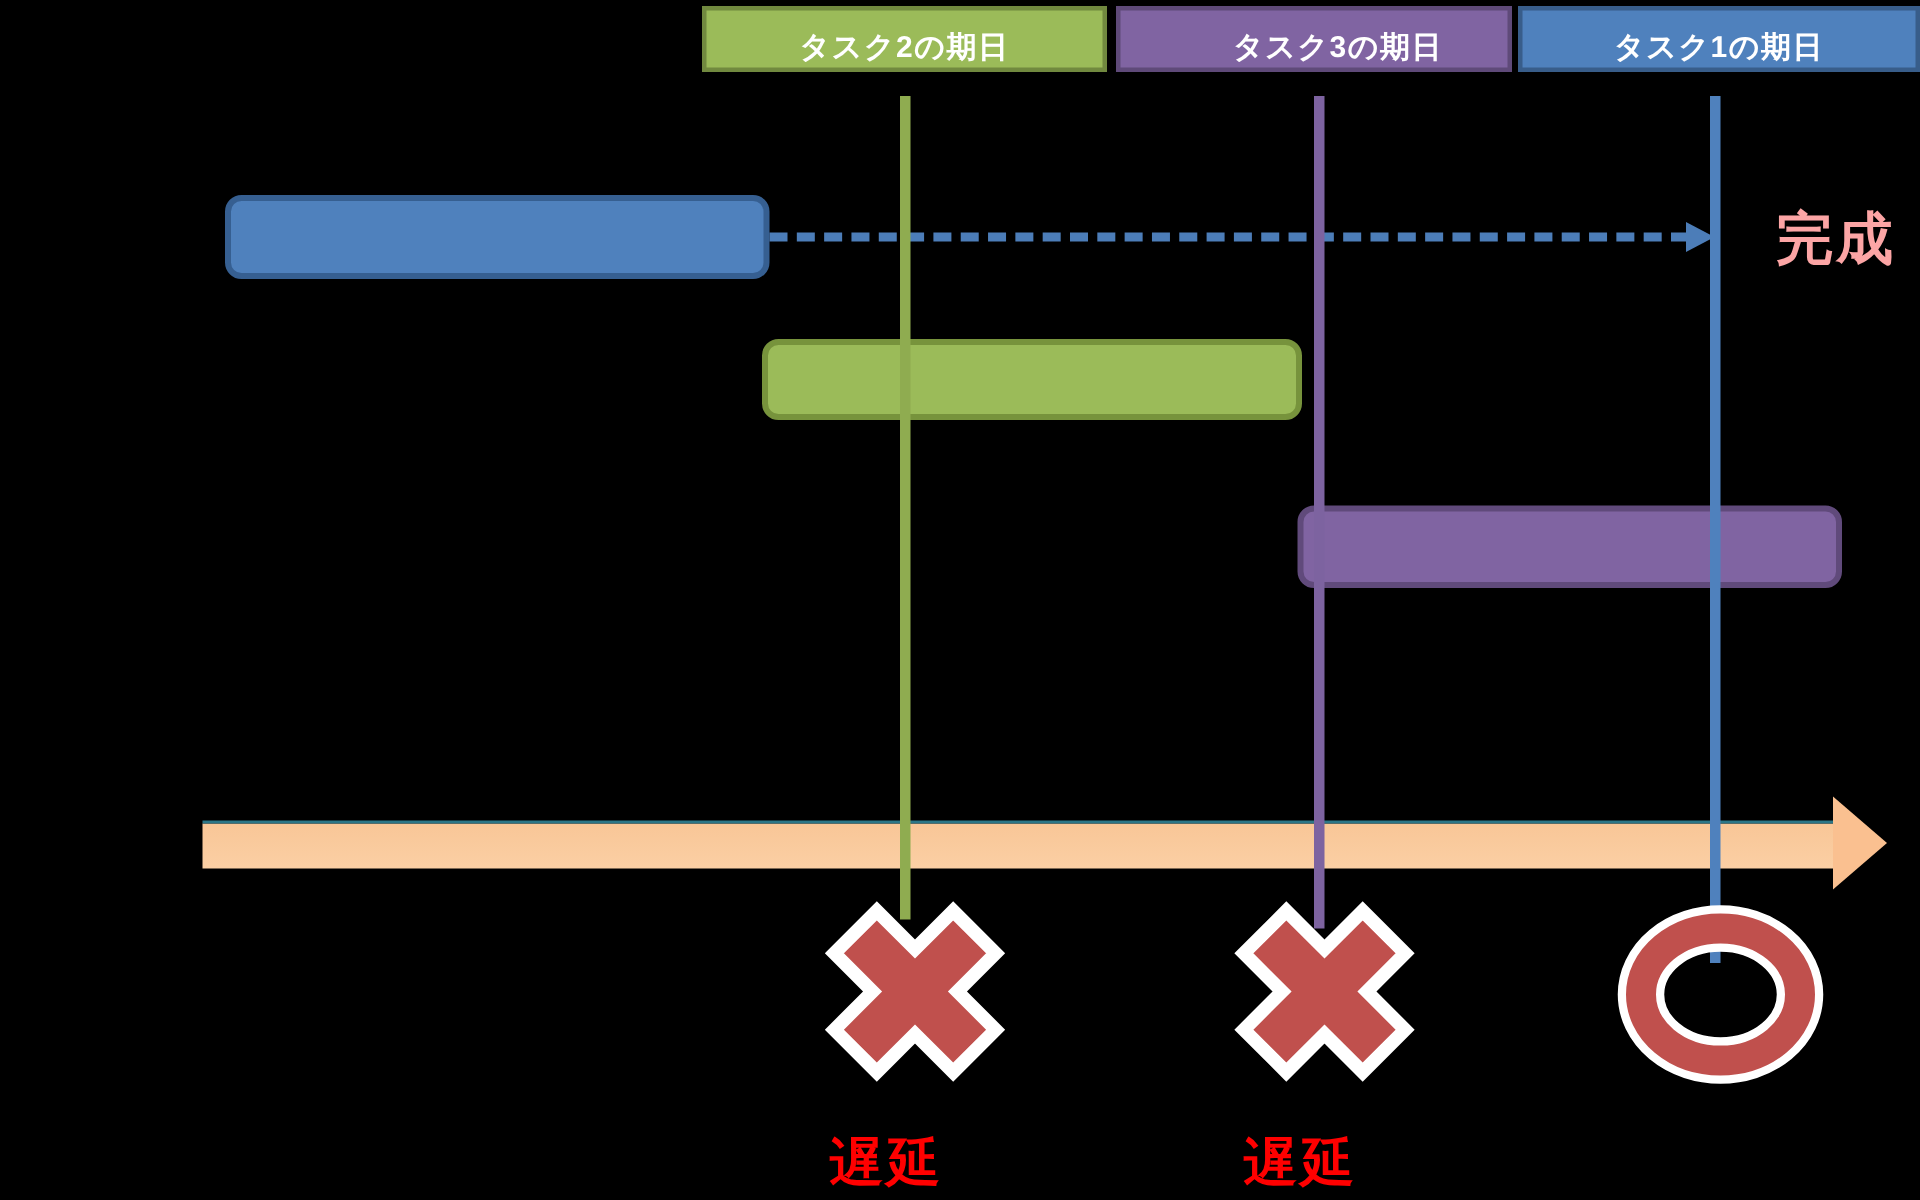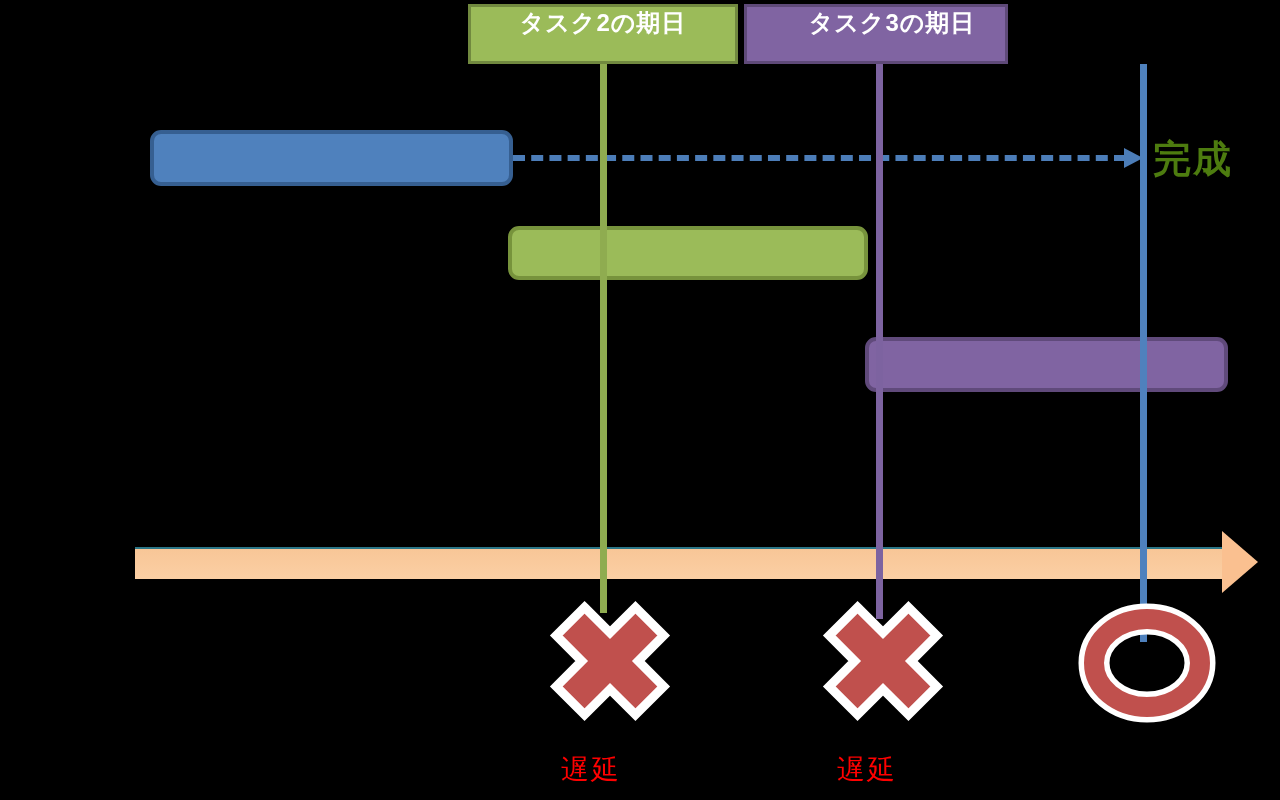--- a/index.html
+++ b/index.html
@@ -2,70 +2,73 @@
 <html><head>
 <meta charset="utf-8">
 <style>
   html,body{margin:0;padding:0;background:#000;}
   .canvas{
     position:relative;width:1280px;height:800px;background:#000;overflow:hidden;
     font-family:"Liberation Sans", sans-serif;
   }
   
   .dl-box{
-    position:absolute;top:4px;height:60px;box-sizing:border-box;
-    display:flex;align-items:flex-start;justify-content:center;
-    color:#fff;font-weight:bold;font-size:24px;letter-spacing:1px;
+    position:absolute;top:4px;height:44px;box-sizing:border-box;
+    display:flex;align-items:flex-end;justify-content:center;
+    color:#fff;font-weight:bold;font-size:20px;letter-spacing:1px;
   }
   .dl-box.green {left:468px;width:270px;background:#9BBB59;border:3px solid #71893F;}
   .dl-box.purple{left:744px;width:264px;background:#8064A2;border:3px solid #5F4A79;padding-left:32px;}
   .dl-box.blue  {left:1012px;width:268px;background:#4F81BD;border:3px solid #385D8A;}
   
   .vline{position:absolute;width:7px;top:64px;z-index:3;}
   .vline.green {left:600px;height:549px;background:#8FAC50;}
   .vline.purple{left:876px;height:555px;background:#7D63A0;}
   .vline.blue  {left:1140px;height:578px;background:#4F81BD;}
   
   .bar{position:absolute;box-sizing:border-box;border-radius:11px;z-index:1;}
   .bar.blue  {left:150px;top:130px;width:363px;height:56px;background:#4F81BD;border:4px solid #365F91;}
   .bar.green {left:508px;top:226px;width:360px;height:54px;background:#9BBB59;border:4px solid #77933C;}
   .bar.purple{left:865px;top:337px;width:363px;height:55px;background:#8064A2;border:4px solid #604A7B;}
   
   .dash-line{position:absolute;left:513px;top:155px;width:613px;height:0;
     border-top:6px dashed #4C7DB8;z-index:2;}
   .dash-head{position:absolute;left:1124px;top:148px;width:0;height:0;z-index:2;
     border-left:19px solid #4C7DB8;border-top:10px solid transparent;border-bottom:10px solid transparent;}
-  .completion{position:absolute;left:1153px;top:134px;font-size:38px;font-weight:bold;
-    color:#4d7c0f;z-index:2;letter-spacing:2px;}
+  .completion{position:absolute;left:1184px;top:134px;font-size:38px;font-weight:bold;
+    color:#fca5a5;z-index:2;letter-spacing:2px;}
   
   .tl-body{position:absolute;left:135px;top:547px;width:1087px;height:32px;
     background:linear-gradient(#F8C697,#FBCFA4);border-top:2px solid #2B7687;box-sizing:border-box;z-index:1;}
   .tl-head{position:absolute;left:1222px;top:531px;width:0;height:0;z-index:1;
     border-left:36px solid #FAC090;border-top:31px solid transparent;border-bottom:31px solid transparent;}
   
   .mark{position:absolute;z-index:4;}
   .mark.x1{left:540px;top:591px;}
   .mark.x2{left:813px;top:591px;}
   .mark.o1{left:1075px;top:600px;}
   
   .delay{position:absolute;top:751px;width:80px;text-align:center;
-    color:#FF0000;font-size:28px;font-weight:normal;z-index:4;letter-spacing:2px;}
+    color:#FF0000;font-size:36px;font-weight:bold;z-index:4;letter-spacing:2px;}
   .delay.d1{left:551px;}
   .delay.d2{left:827px;}
 </style>
 </head>
 <body>
 
 <div class="canvas">
 
   <div class="dl-box green">
     <span>タスク2の期日</span>
   </div>
   <div class="dl-box purple">
     <span>タスク3の期日</span>
+  </div>
+  <div class="dl-box blue">
+    <span>タスク1の期日</span>
   </div>
 
   <div class="bar blue"></div>
   <div class="bar green"></div>
   <div class="bar purple"></div>
 
   <div class="dash-line"></div>
   <div class="dash-head"></div>
   <div class="completion">完成</div>
 

